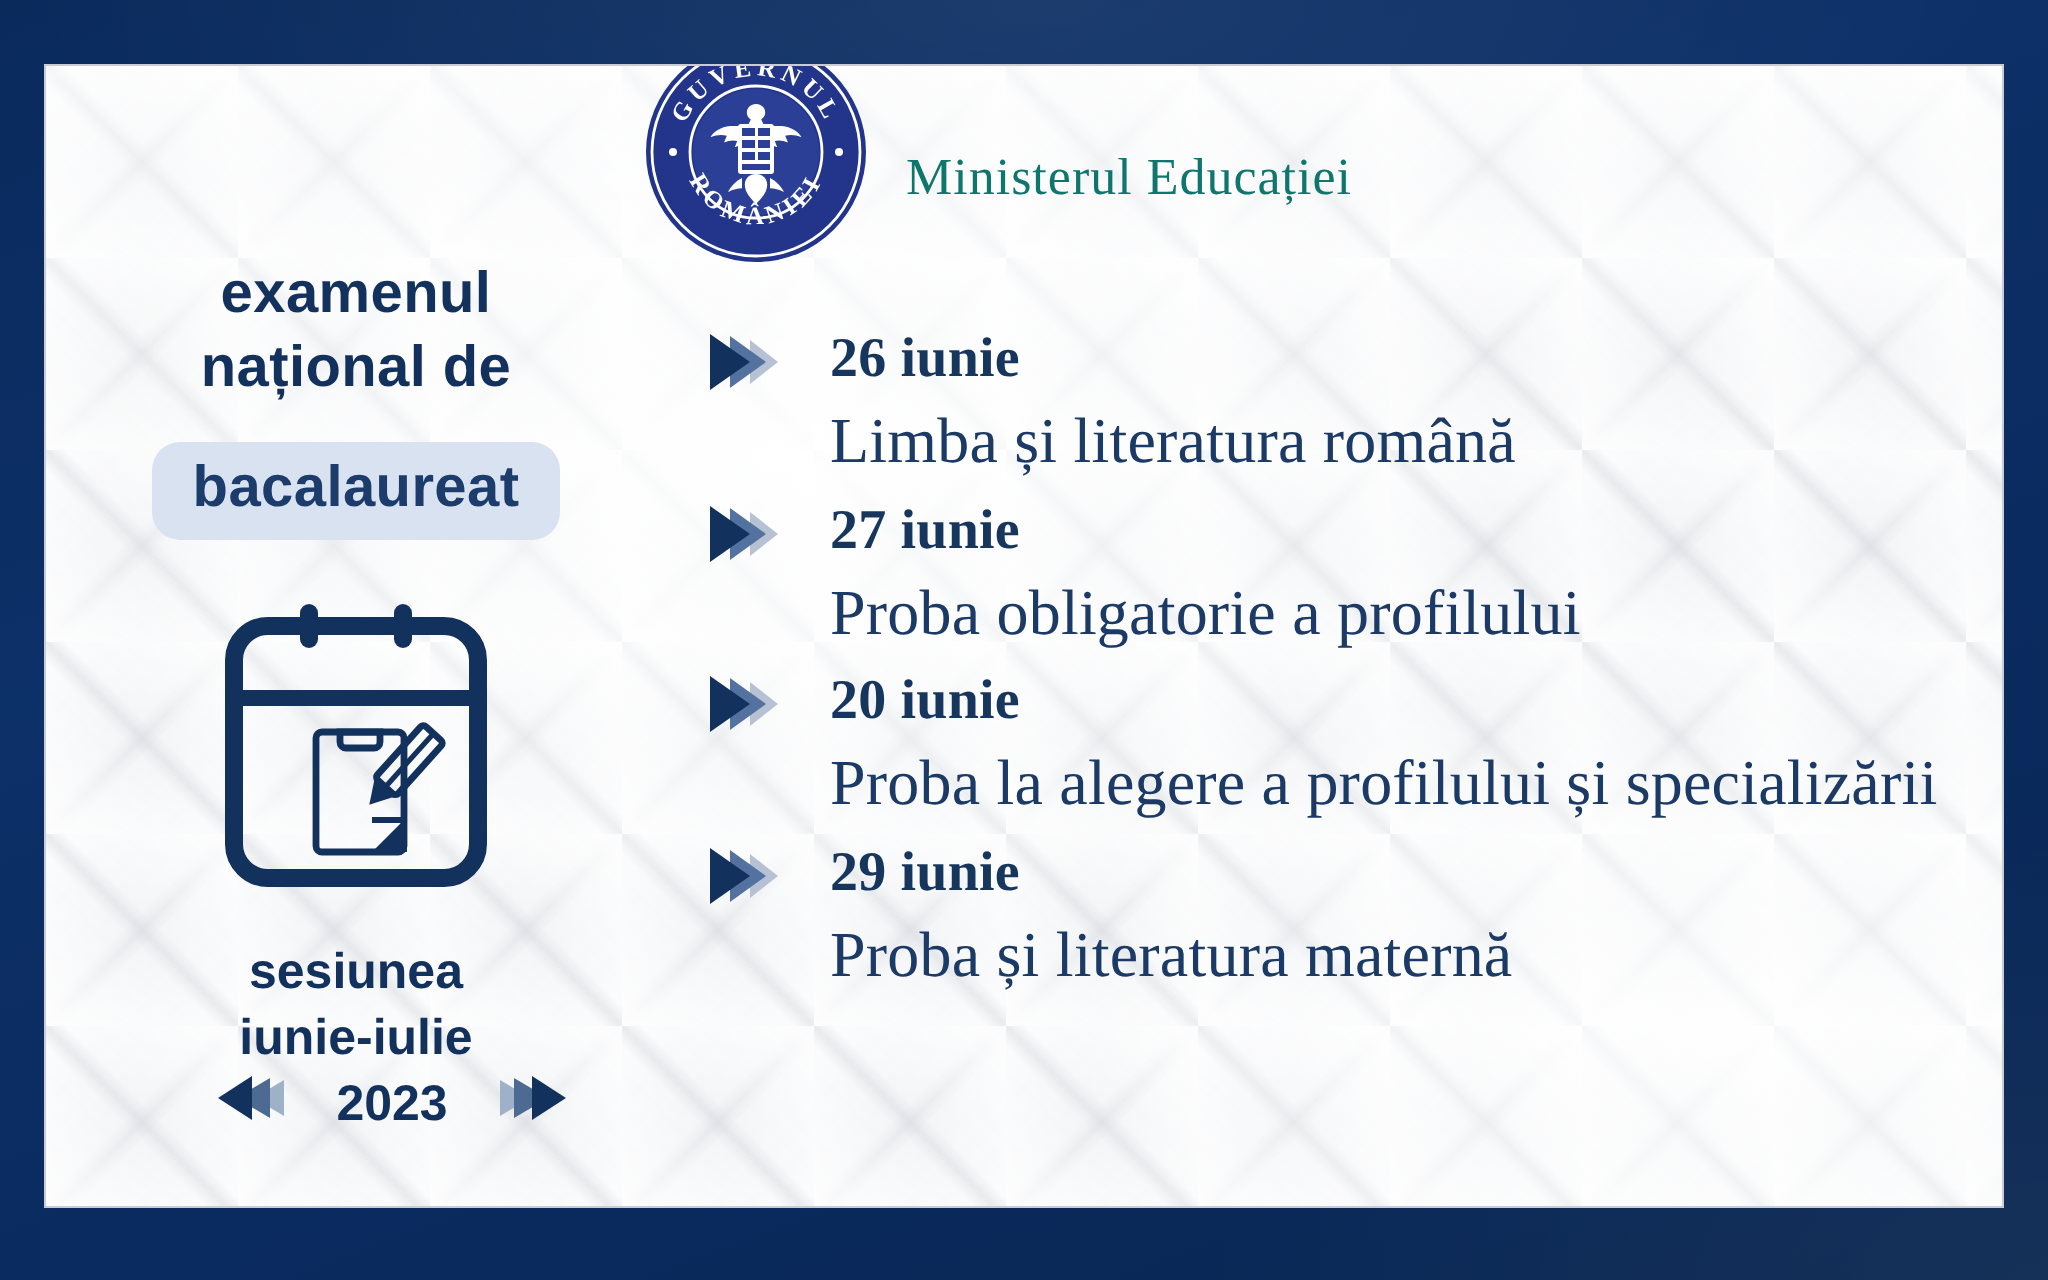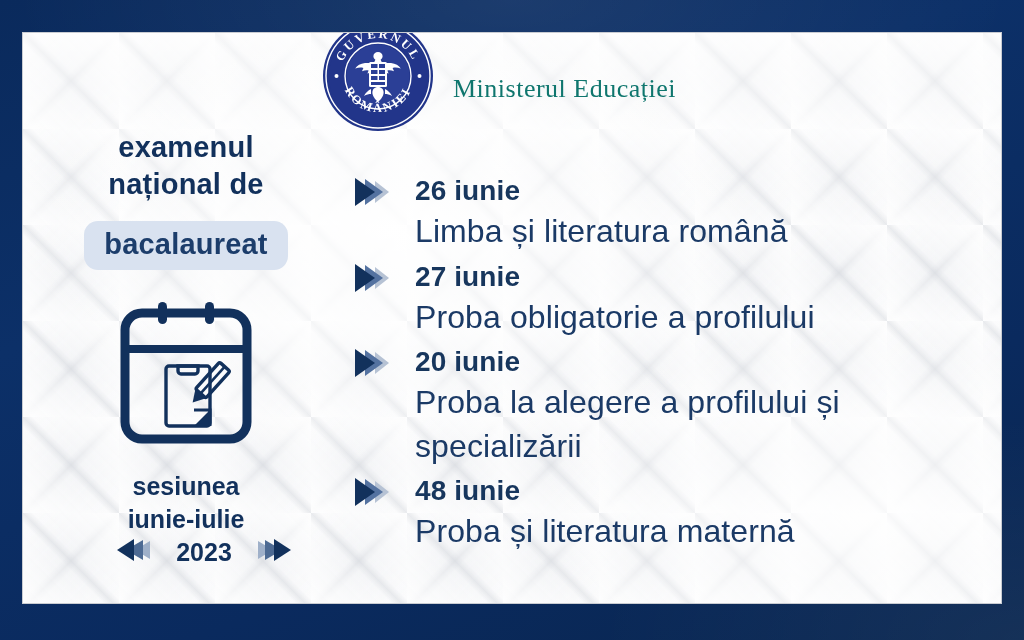--- a/index.html
+++ b/index.html
@@ -107,21 +107,21 @@
     font-family: "Liberation Serif", serif;
     font-size: 26px;
     letter-spacing: .5px;
     color: #0f766e;
     white-space: nowrap;
   }
 
   
   #left-col {
     position: absolute;
-    left: 8px;
+    left: 0;
     top: 96px;
     width: 310px;
     text-align: center;
     color: #12315c;
   }
 
   #exam-title {
     font-size: 29px;
     font-weight: 600;
     line-height: 1.28;
@@ -161,22 +161,23 @@
     justify-content: center;
     gap: 25px;
     margin-top: 1px;
     margin-left: 36px;
   }
 
   
   #schedule {
     position: absolute;
     left: 330px;
-    top: 139px;
+    top: 128px;
     width: 630px;
+    font-family: Liberation Serif, serif;
   }
 
   .sched-item { position: relative; margin-bottom: 4px; }
 
   .sched-bullet {
     position: absolute;
     left: 0;
     top: 6px;
     width: 42px;
     height: 28px;
@@ -356,21 +357,21 @@
         </div>
 
         <div class="sched-item">
           <span class="sched-bullet">
             <svg width="42" height="28" viewBox="0 0 42 28" aria-hidden="true">
               <polygon points="22,3 22,25 36,14" fill="#b6c2d4"></polygon>
               <polygon points="12,1 12,27 30,14" fill="#5472a0"></polygon>
               <polygon points="2,0 2,28 22,14" fill="#12315c"></polygon>
             </svg>
           </span>
-          <div class="sched-date">48 iunie</div>
+          <div class="sched-date">29 iunie</div>
           <div class="sched-desc">Proba și literatura maternă</div>
         </div>
 
       </div>
 
     </div>
   </div>
 </div>
 
 </body></html>

